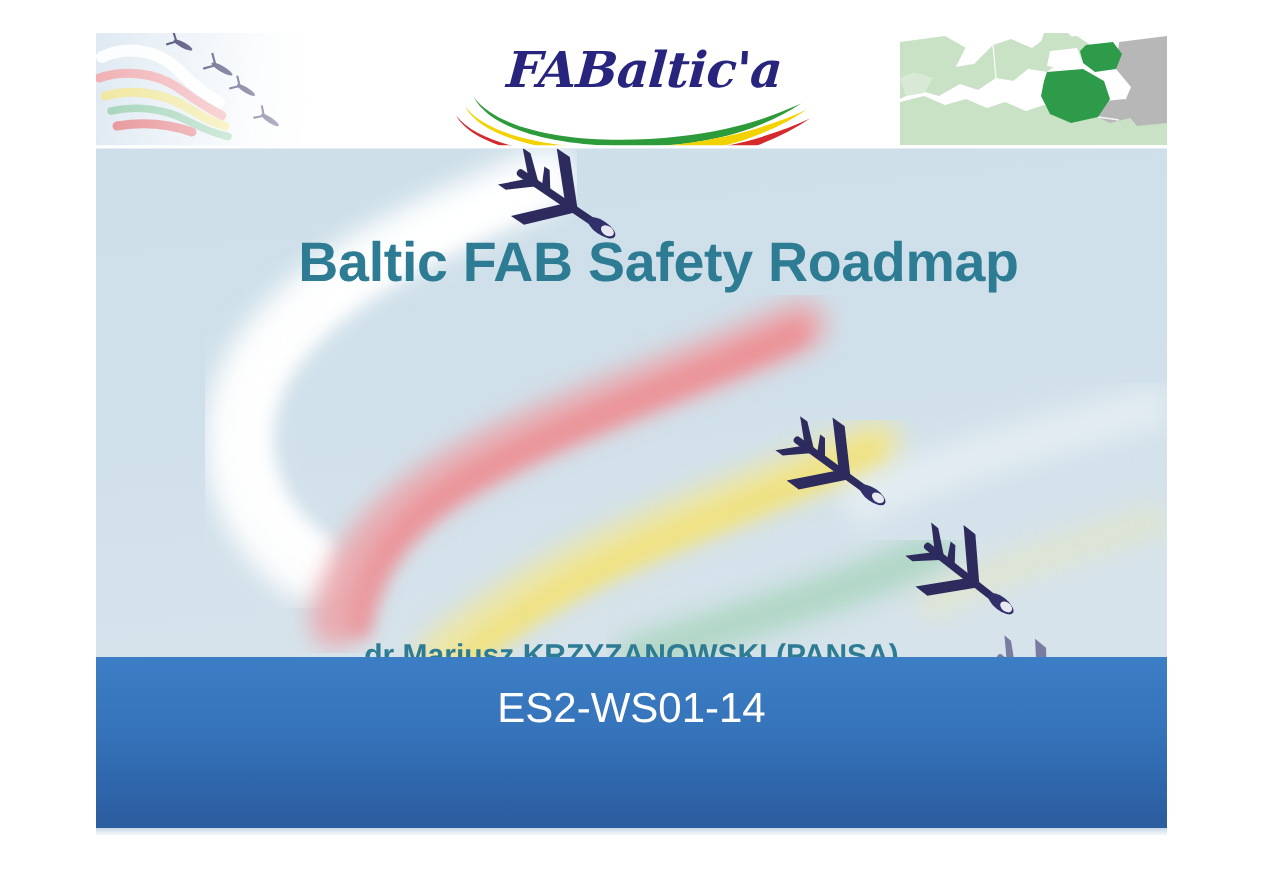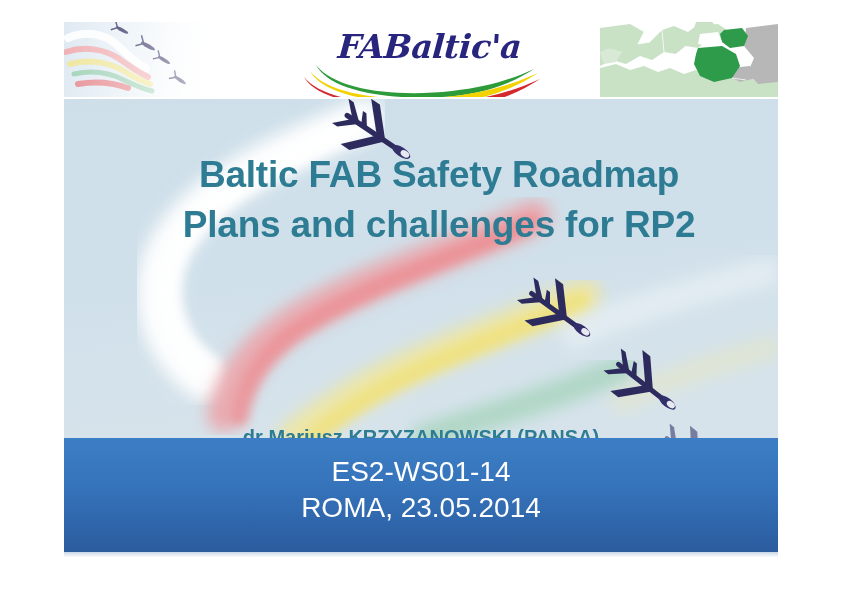--- a/index.html
+++ b/index.html
@@ -351,24 +351,22 @@
           <path d="M-6 0 L-30 26 L-20 26 L2 2 Z" fill="#3A3870"></path>
           <path d="M-34 0 L-48 -14 L-42 -14 L-28 -2 Z" fill="#3A3870"></path>
           <path d="M-34 0 L-48 14 L-42 14 L-28 2 Z" fill="#3A3870"></path>
         </g>
       </g>
     </svg>
   </div>
 
   <div class="title-block">
     <div class="title-line">Baltic FAB Safety Roadmap</div>
-    <div class="title-line">Plans and challenges for RP2</div>
   </div>
 
   <div class="author-line">dr Mariusz KRZYZANOWSKI (PANSA)</div>
 
   <div class="footer-bar">
     <div class="footer-line">ES2-WS01-14</div>
-    <div class="footer-line">ROMA, 23.05.2014</div>
   </div>
   <div class="footer-shadow"></div>
 
 </div>
 
 </body></html>

